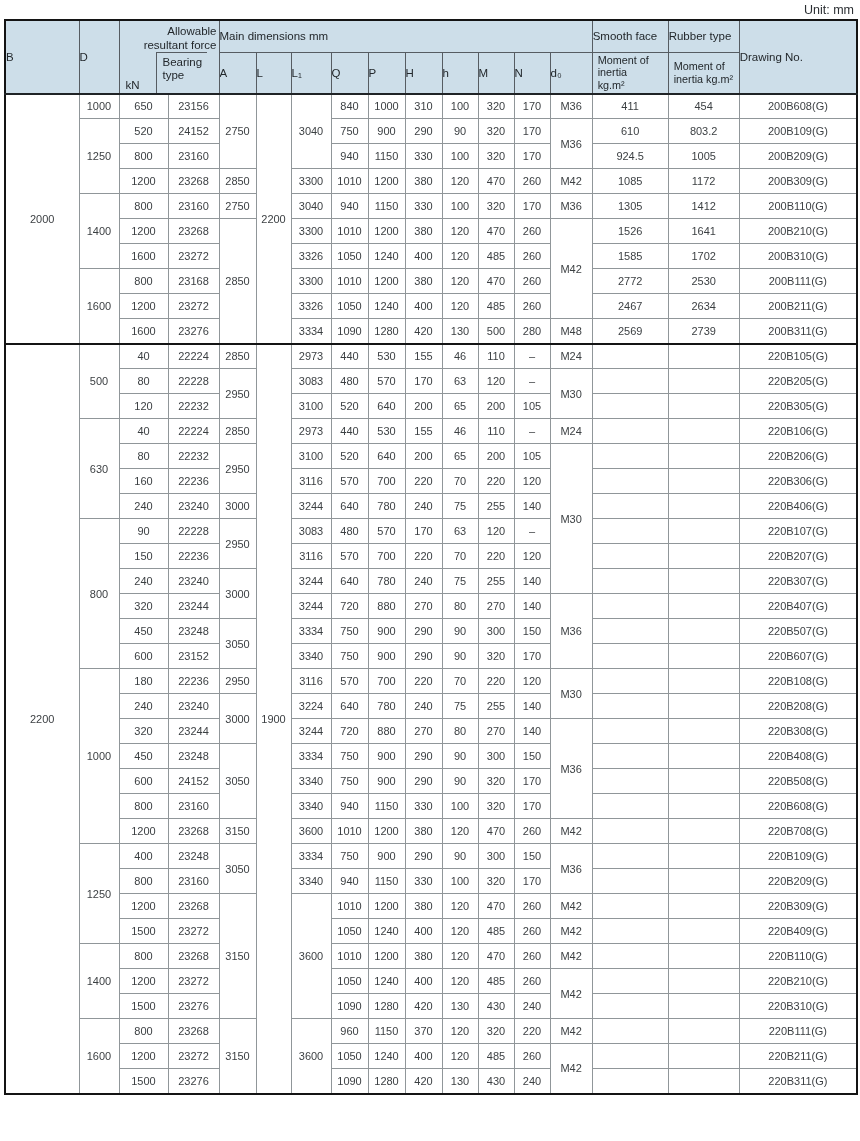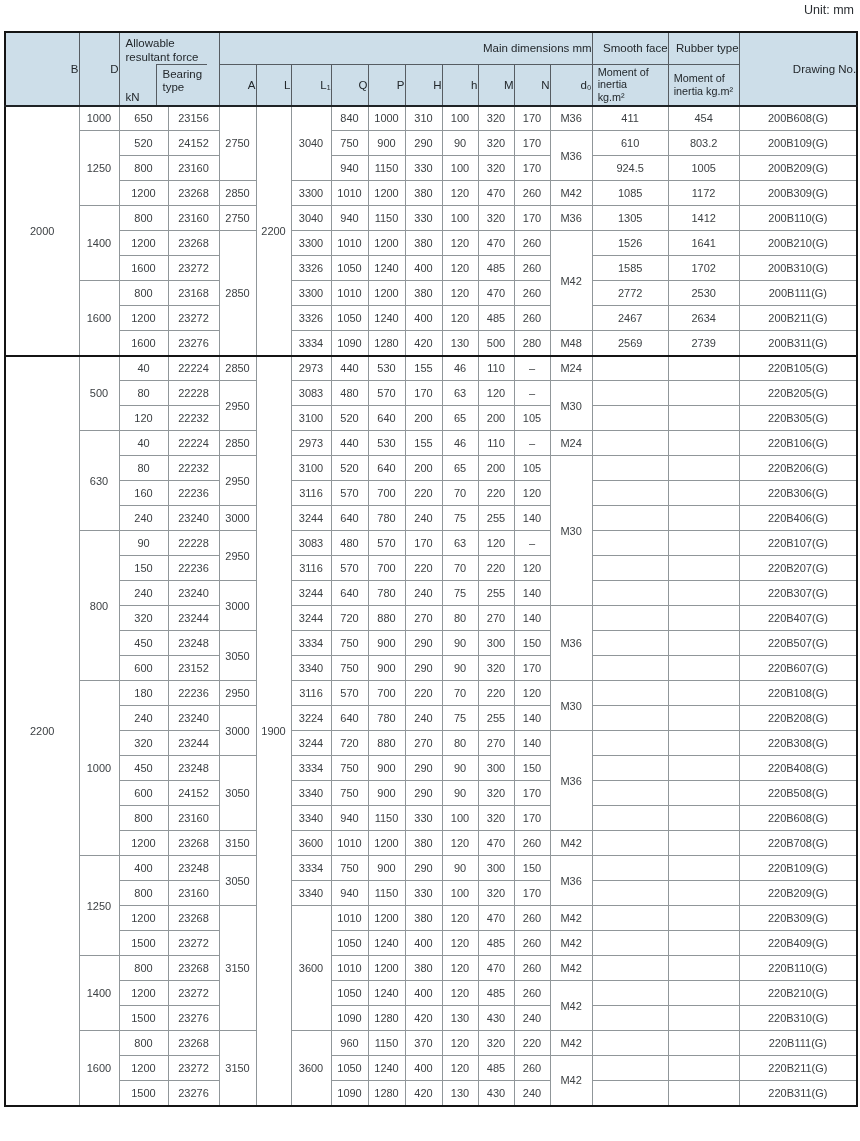--- a/index.html
+++ b/index.html
@@ -1,30 +1,30 @@
 <!DOCTYPE html>
 <html><head>
 <meta charset="utf-8">
 <style>
   html,body{margin:0;padding:0;background:#ffffff;}
   body{font-family:"Liberation Sans","DejaVu Sans",sans-serif;color:#3b3f42;}
   .page{width:860px;height:1141px;background:#fff;box-sizing:border-box;padding:2px 3px 0 4px;}
-  .unit{width:852px;text-align:right;font-size:12.5px;color:#2b2f33;padding:1px 2px 14px 0;box-sizing:border-box;}
+  .unit{width:852px;text-align:right;font-size:12.5px;color:#2b2f33;padding:1px 2px 2px 0;box-sizing:border-box;}
   table.spec{border-collapse:collapse;table-layout:fixed;width:852px;border:2px solid #141414;}
   th,td{box-sizing:border-box;overflow:hidden;}
   thead th{background:#cddee9;font-weight:normal;font-size:11.5px;color:#23282c;
-           border:1px solid #565c62;text-align:right;vertical-align:middle;padding:0;}
+           border:1px solid #565c62;text-align:left;vertical-align:middle;padding:0;}
   thead tr.tier2 th{border-bottom:2px solid #1f2326;}
   th.span2{border-bottom:2px solid #1f2326;}
   tbody td{border:1px solid #909699;font-size:11px;text-align:center;vertical-align:middle;
            height:25px;padding:0 1px;background:#fff;color:#3b3f42;}
   tr.section-start td{border-top:2px solid #141414;}
   tr.tier1{height:32px;} tr.tier2{height:41px;}
   th.allow{position:relative;text-align:left;vertical-align:top;}
-  .allow-label{padding:4px 2px 0 6px;line-height:1.2;}
+  .allow-label{padding:4px 2px 0 6px;line-height:1.2;text-align:right;}
   .kn-label{padding:2px 0 0 6px;line-height:1.2;margin-top:24px;}
   .bearing-box{position:absolute;right:12px;bottom:0;width:51px;height:41px;
     border-left:1px solid #565c62;border-top:1px solid #565c62;box-sizing:border-box;
     padding:3px 0 0 6px;text-align:left;line-height:1.15;}
   th.moment{text-align:left;vertical-align:middle;padding:1px 2px 1px 5px;font-size:10.8px;line-height:1.18;}
   th.moment.smooth{padding-right:14px;}
 </style>
 </head>
 <body>
 

